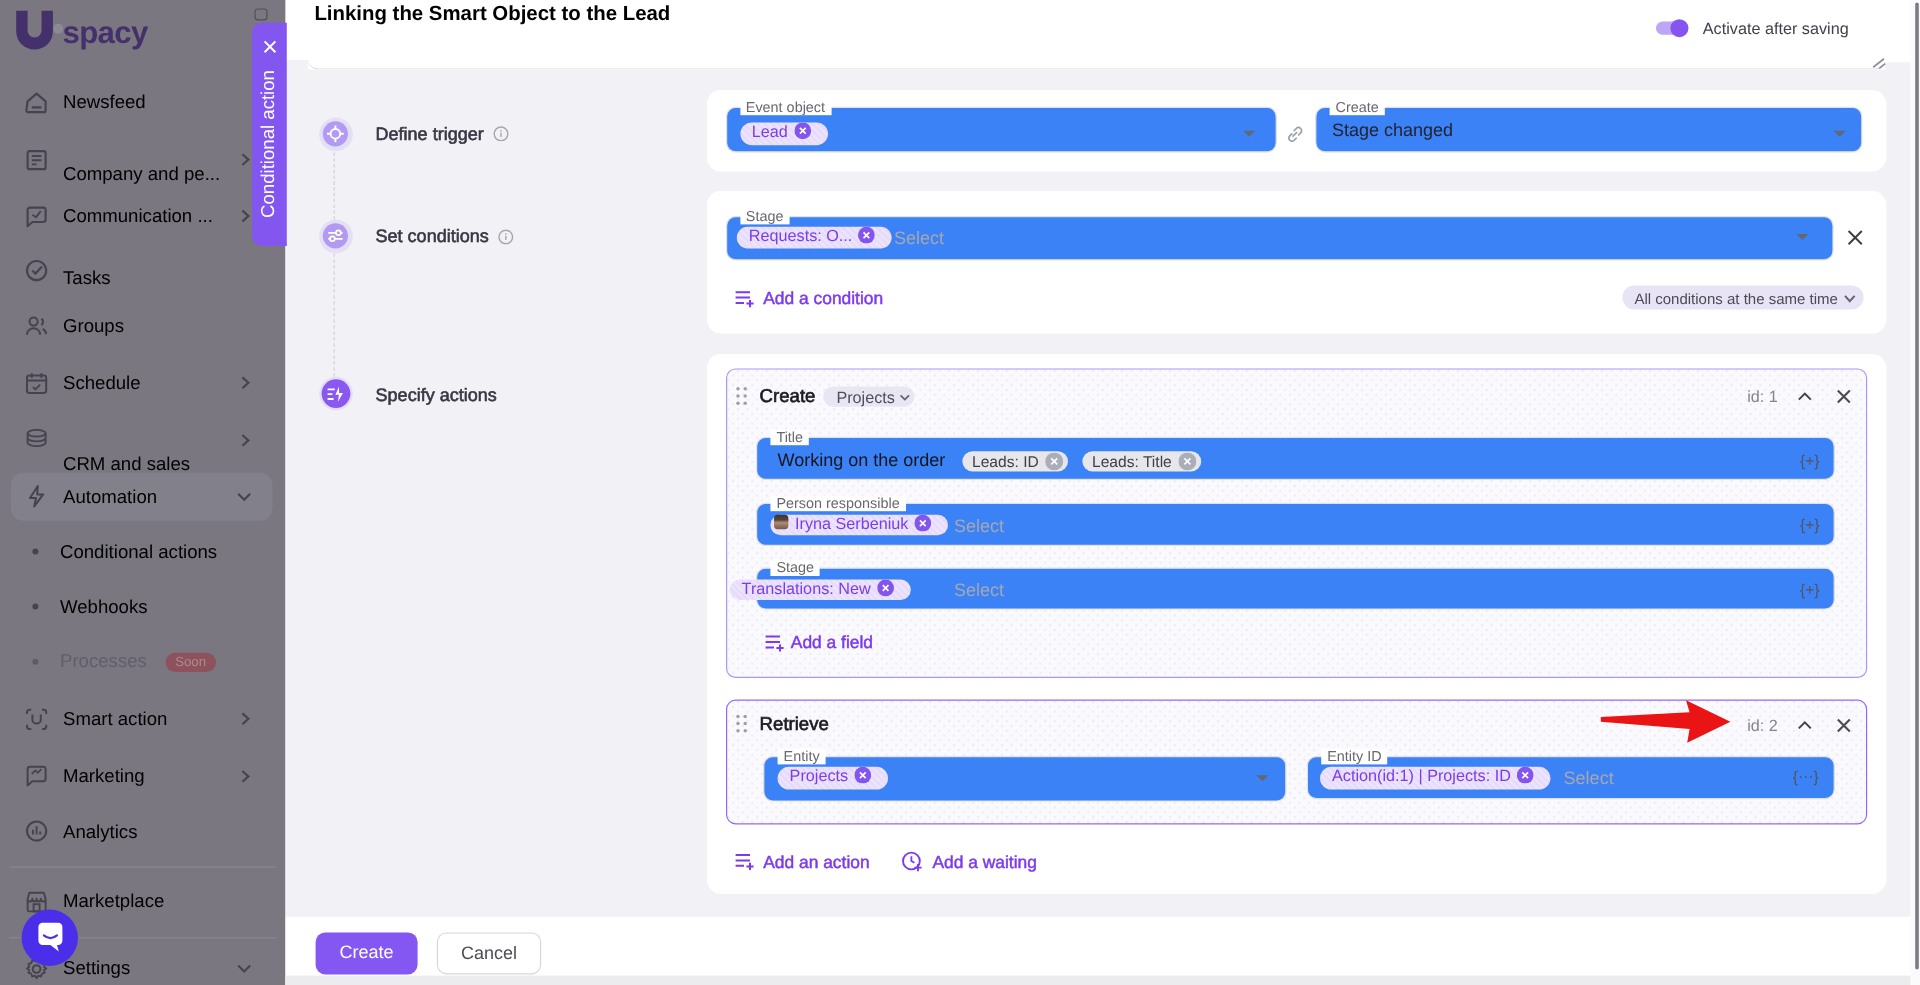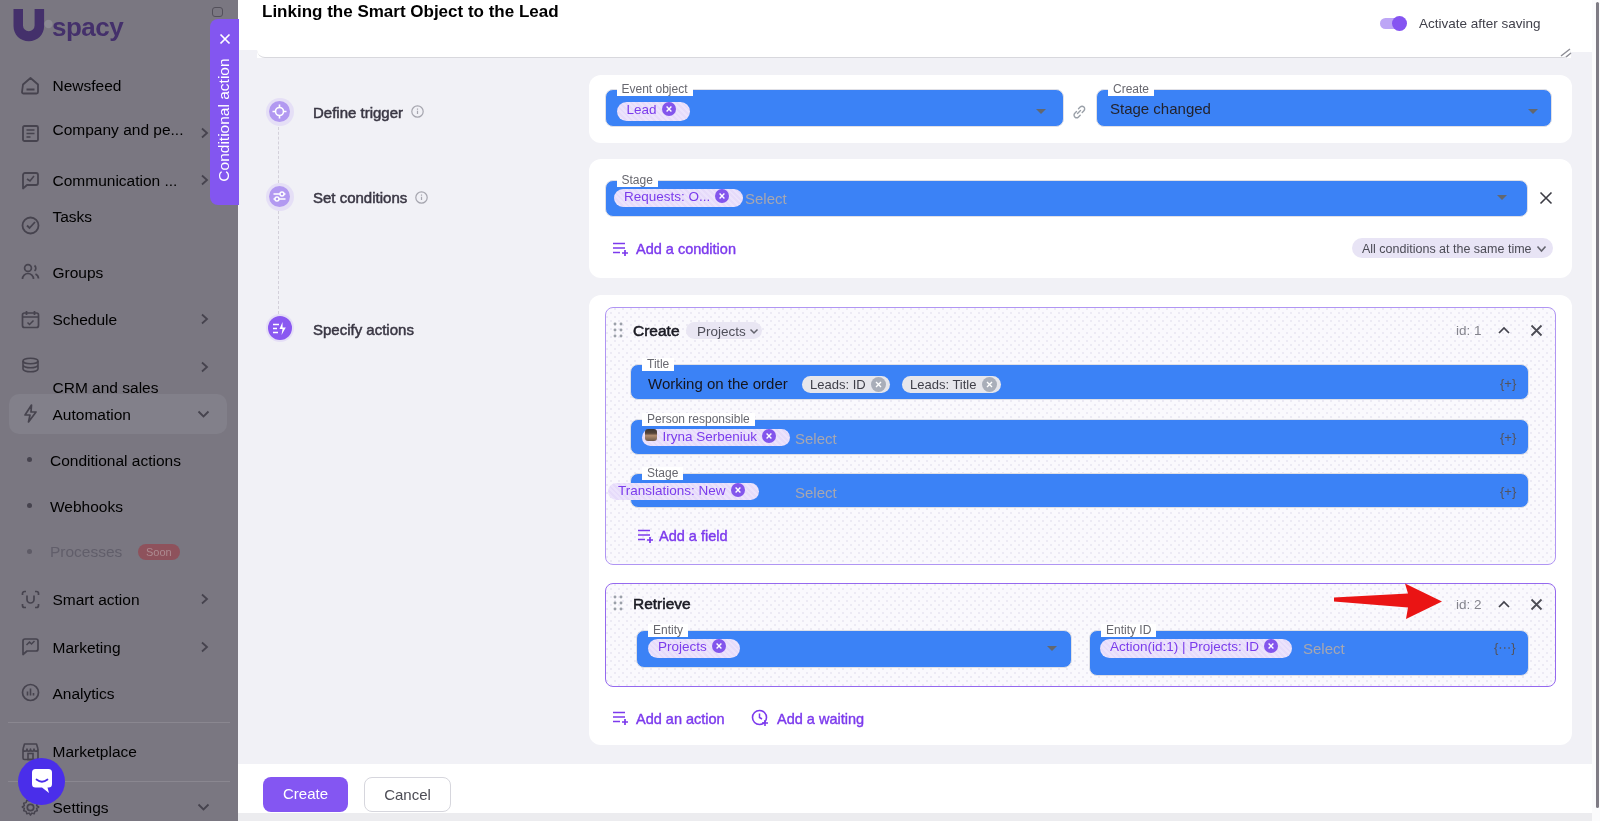--- a/index.html
+++ b/index.html
@@ -50,39 +50,39 @@
 
   <svg class="micon" style="top:75px">
       <path d="M3 9.5 L10.5 3 L18 9.5 V17 a1.5 1.5 0 0 1-1.5 1.5 h-13 A1.5 1.5 0 0 1 2 17 Z M6.5 14.5 h8" stroke="#46434e" stroke-width="1.8" fill="none" stroke-linejoin="round"></path>
     </svg>
   <div class="mi" style="top:77px">Newsfeed</div>
 
   <svg class="micon" style="top:122.5px">
       <rect x="3" y="3" width="15" height="15" rx="1.5" stroke="#46434e" stroke-width="1.8" fill="none"></rect>
       <path d="M6.5 7 h8 M6.5 10.5 h8 M6.5 14 h4" stroke="#46434e" stroke-width="1.6"></path>
     </svg>
-  <div class="mi" style="top:121px">Company and pe...</div>
+  <div class="mi" style="top:137px">Company and pe...</div>
   <svg class="chev" style="left:197px;top:126px" width="14" height="14" viewBox="0 0 14 14">
       <path d="M5 2.5 L10 7 L5 11.5" stroke="#46434e" stroke-width="1.8" fill="none"></path>
     </svg>
 
   <svg class="micon" style="top:170px">
       <path d="M3 5 a2 2 0 0 1 2-2 h11 a2 2 0 0 1 2 2 v8 a2 2 0 0 1-2 2 h-9 l-4 3.5 Z" stroke="#46434e" stroke-width="1.8" fill="none" stroke-linejoin="round"></path>
       <path d="M7 9 l3 2 4-5" stroke="#46434e" stroke-width="1.6" fill="none"></path>
     </svg>
   <div class="mi" style="top:172px">Communication ...</div>
   <svg class="chev" style="left:197px;top:173px" width="14" height="14" viewBox="0 0 14 14">
       <path d="M5 2.5 L10 7 L5 11.5" stroke="#46434e" stroke-width="1.8" fill="none"></path>
     </svg>
 
   <svg class="micon" style="top:215px">
       <circle cx="10.5" cy="10.5" r="8" stroke="#46434e" stroke-width="1.8" fill="none"></circle>
       <path d="M7 10.5 l2.5 2.5 L15 7" stroke="#46434e" stroke-width="1.8" fill="none"></path>
     </svg>
-  <div class="mi" style="top:208px">Tasks</div>
+  <div class="mi" style="top:224px">Tasks</div>
 
   <svg class="micon" style="top:261px">
       <circle cx="8" cy="7" r="3.4" stroke="#46434e" stroke-width="1.7" fill="none"></circle>
       <path d="M2.5 18 a5.5 5.5 0 0 1 11 0" stroke="#46434e" stroke-width="1.7" fill="none"></path>
       <path d="M14.5 4.5 a3.4 3.4 0 0 1 0 5.4 M15.5 13 a5.5 5.5 0 0 1 3 4.5" stroke="#46434e" stroke-width="1.7" fill="none"></path>
     </svg>
   <div class="mi" style="top:263.5px">Groups</div>
 
   <svg class="micon" style="top:308.5px">
       <rect x="2.5" y="4" width="16" height="14.5" rx="2" stroke="#46434e" stroke-width="1.7" fill="none"></rect>
@@ -350,21 +350,21 @@
     <path d="M1.5 1.5 L11.5 11.5 M11.5 1.5 L1.5 11.5" stroke="#4c4c55" stroke-width="1.8"></path>
   </svg>
 <div class="fset" style="left:636px;top:629.5px;width:436px;height:38px">
     <span class="legend">Entity</span>
   </div>
 <div class="pchip" style="left:648px;top:639px;height:18.5px">Projects<svg class="xc" width="14" height="14" viewBox="0 0 14 14">
       <circle cx="7" cy="7" r="7" fill="#8355ec"></circle>
       <path d="M4.6 4.6 L9.4 9.4 M9.4 4.6 L4.6 9.4" stroke="#fff" stroke-width="1.4"></path>
     </svg></div>
 <div class="caret" style="left:1046.5px;top:645.5px"></div>
-<div class="fset" style="left:1089px;top:629.5px;width:440px;height:46px">
+<div class="fset" style="left:1089px;top:629.5px;width:440px;height:36px">
     <span class="legend">Entity ID</span>
   </div>
 <div class="pchip" style="left:1100px;top:638.5px;height:19px">Action(id:1) | Projects: ID<svg class="xc" width="14" height="14" viewBox="0 0 14 14">
       <circle cx="7" cy="7" r="7" fill="#8355ec"></circle>
       <path d="M4.6 4.6 L9.4 9.4 M9.4 4.6 L4.6 9.4" stroke="#fff" stroke-width="1.4"></path>
     </svg></div>
 <div class="sel" style="left:1303px;top:640px">Select</div>
 <div class="plus" style="left:1494px;top:640px">{⋯}</div>
 
 <svg class="abs" style="left:612px;top:710px" width="17" height="16" viewBox="0 0 17 16">

